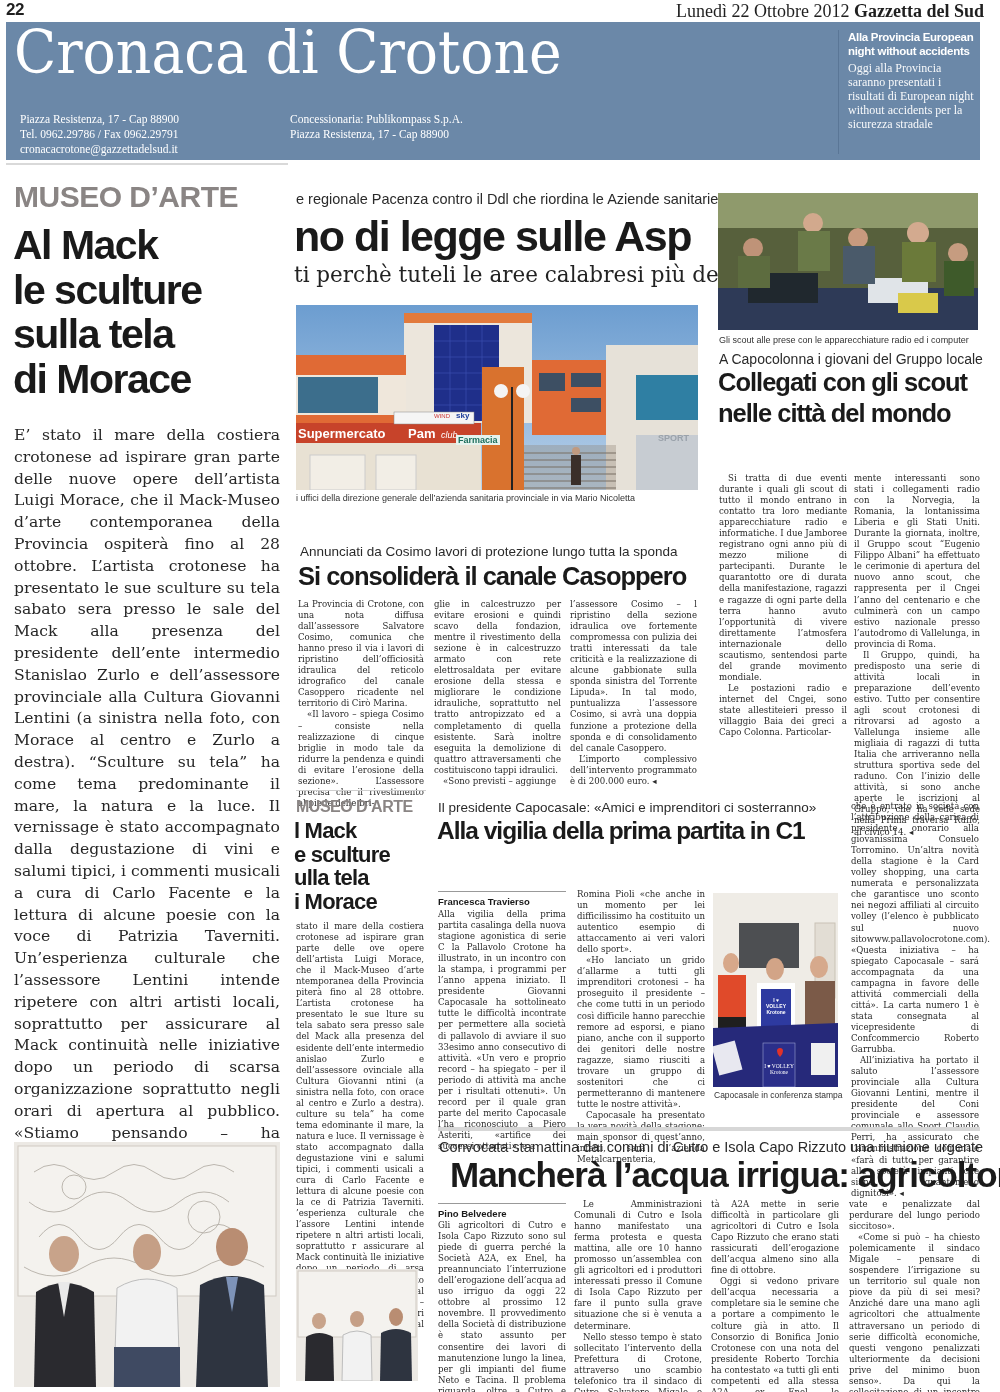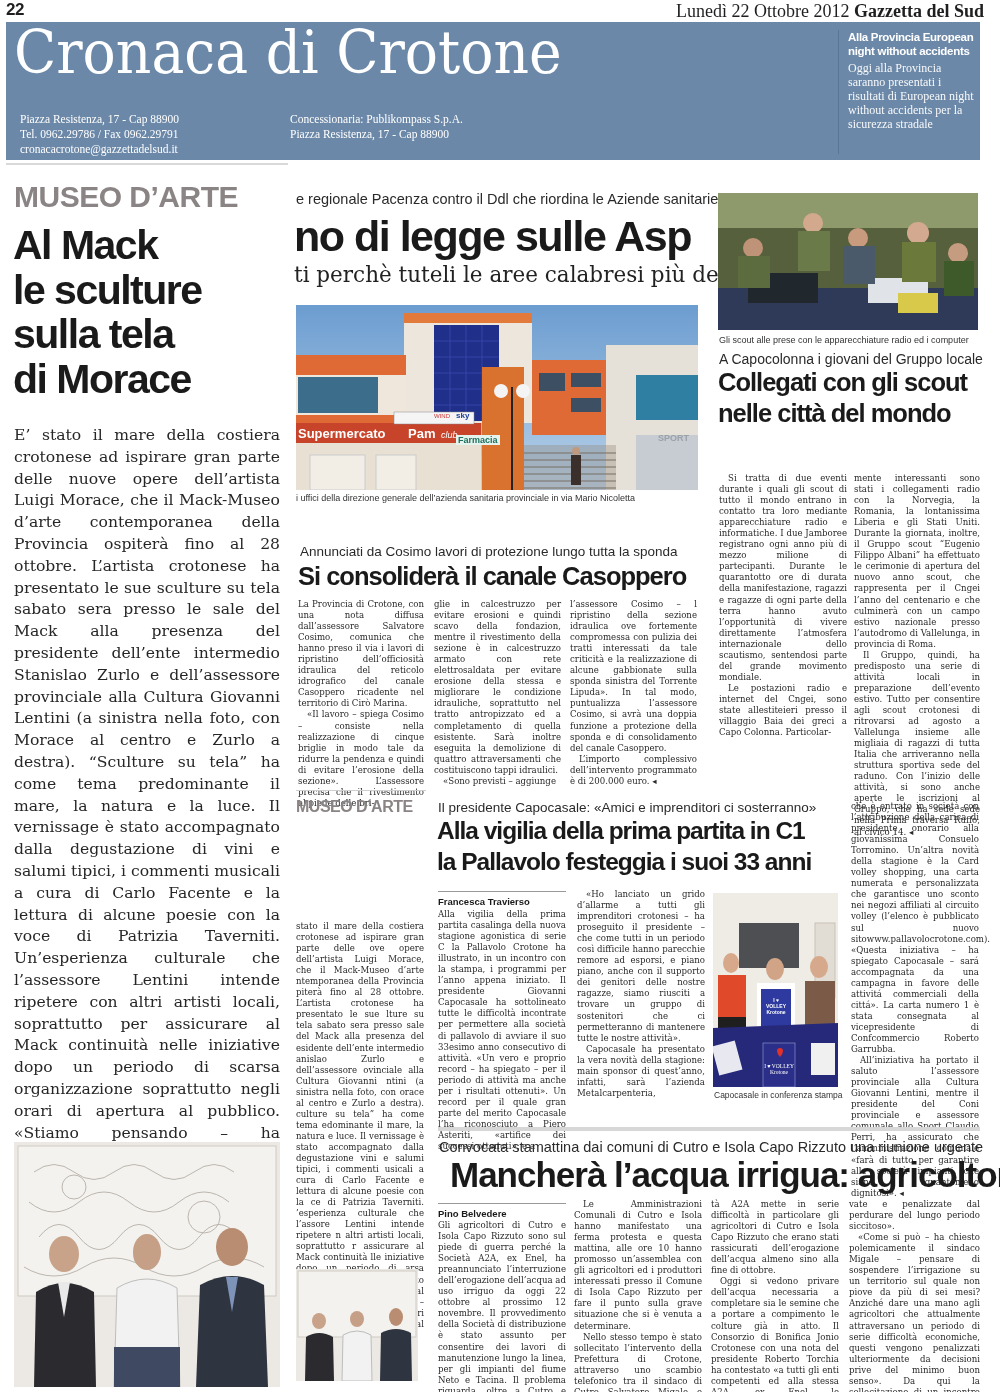--- a/index.html
+++ b/index.html
@@ -233,20 +233,26 @@
 </div>
 <div class="abs body-sm" style="left:854px; top:473px; width:126px;">
   <p class="first">mente interessanti sono stati i collegamenti radio con la Norvegia, la Romania, la lontanissima Liberia e gli Stati Uniti. Durante la giornata, inoltre, il Gruppo scout “Eugenio Filippo Albani” ha effettuato le cerimonie di apertura del nuovo anno scout, che rappresenta per il Cngei l’anno del centenario e che culminerà con un campo estivo nazionale presso l’autodromo di Vallelunga, in provincia di Roma.</p>
   <p>Il Gruppo, quindi, ha predisposto una serie di attività locali in preparazione dell’evento estivo. Tutto per consentire agli scout crotonesi di ritrovarsi ad agosto a Vallelunga insieme alle migliaia di ragazzi di tutta Italia che arriveranno nella struttura sportiva sede del raduno. Con l’inizio delle attività, si sono anche aperte le iscrizioni al Gruppo, che ha sede sede nella Prima traversa Ruffo, al civico 14. ◂</p>
 </div>
 
 <div class="abs hr-grey" style="left:296px; top:790px; width:130px; height:1px; background:#cfcfcf;"></div>
 
 <div class="abs" style="left:290px; top:795px; width:138px; height:595px; overflow:hidden;">
   <div class="abs kicker-museo" style="left:6px; top:3px; font-size:16px;">MUSEO D’ARTE</div>
+  <div class="abs headline-black" style="left:4px; top:24px; font-size:22px; line-height:23.5px; letter-spacing:-0.8px; white-space:nowrap;">
+    <div>l Mack</div>
+    <div>e sculture</div>
+    <div>ulla tela</div>
+    <div>i Morace</div>
+  </div>
   <div class="abs body-sm" style="left:6px; top:126px; width:128px;">
     <span>stato il mare della costiera crotonese ad ispirare gran parte delle ove opere dell’artista Luigi Morace, che il Mack-Museo d’arte ntemporanea della Provincia piterà fino al 28 ottobre. L’artista crotonese ha presentato le sue lture su tela sabato sera presso sale del Mack alla presenza del esidente dell’ente intermedio anislao Zurlo e dell’assessore ovinciale alla Cultura Giovanni ntini (a sinistra nella foto, con orace al centro e Zurlo a destra). culture su tela” ha come tema edominante il mare, la natura e luce. Il vernissage è stato accompagnato dalla degustazione vini e salumi tipici, i commenti usicali a cura di Carlo Facente e lettura di alcune poesie con la ce di Patrizia Taverniti. ’esperienza culturale che l’assore Lentini intende ripetere n altri artisti locali, soprattutto r assicurare al Mack continuità lle iniziative dopo un periodo di arsa organizzazione soprattutto gli orari di apertura al pubblico. tiamo pensando – ha assicurato ntini – ad altri eventi per dare vità al Museo».</span>
     <span class="sig">(s. ve.)</span>
   </div>
   <div class="abs photo" style="left:6px; top:474px; width:122px; height:112px; background:#ebe8e3;">
     <svg width="122" height="112" viewBox="0 0 122 112">
       <rect width="122" height="112" fill="#ece9e4"></rect>
       <rect x="2" y="2" width="118" height="66" fill="#f4f2ee" stroke="#cfcac2"></rect>
       <ellipse cx="23" cy="52" rx="7" ry="8" fill="#c8a38a"></ellipse>
         <path d="M9 112 L10 68 Q23 60 37 68 L38 112 Z" fill="#2a2a2f"></path>
@@ -254,29 +260,29 @@
         <path d="M46 112 L47 66 Q61 58 75 66 L76 112 Z" fill="#f2f2f2" stroke="#bdbdbd"></path>
       <ellipse cx="100" cy="48" rx="7" ry="9" fill="#b98d72"></ellipse>
         <path d="M84 112 L85 64 Q100 56 115 64 L116 112 Z" fill="#2e3440"></path>
     </svg>
   </div>
 </div>
 
 <div class="abs kicker-light" style="left:438px; top:800px; font-size:13.5px;">Il presidente Capocasale: «Amici e imprenditori ci sosterranno»</div>
 <div class="abs headline-black" style="left:437px; top:815px; font-size:24.5px; line-height:31px; letter-spacing:-1px; white-space:nowrap;">
   <div>Alla vigilia della prima partita in C1</div>
-  <div>la Pallavolo festeggia i suoi 33 anni</div>
 </div>
 <div class="abs" style="left:438px; top:891px; width:128px;">
   <div class="byline">Francesca Travierso</div>
 </div>
 <div class="abs body-sm" style="left:438px; top:909px; width:128px;">
   <p class="first">Alla vigilia della prima partita casalinga della nuova stagione agonistica di serie C la Pallavolo Crotone ha illustrato, in un incontro con la stampa, i programmi per l’anno appena iniziato. Il presidente Giovanni Capocasale ha sottolineato tutte le difficoltà incontrate per permettere alla società di pallavolo di avviare il suo 33esimo anno consecutivo di attività. «Un vero e proprio record – ha spiegato – per il periodo di attività ma anche per i risultati ottenuti». Un record per il quale gran parte del merito Capocasale l’ha riconosciuto a Piero Asteriti, «artifice dei successi ottenuti», e a</p>
 </div>
 <div class="abs body-sm" style="left:577px; top:889px; width:128px;">
+  <p class="first">Romina Pioli «che anche in un momento per lei difficilissimo ha costituito un autentico esempio di attaccamento ai veri valori dello sport».</p>
   <p>«Ho lanciato un grido d’allarme a tutti gli imprenditori crotonesi – ha proseguito il presidente – che come tutti in un periodo così difficile hanno parecchie remore ad esporsi, e piano piano, anche con il supporto dei genitori delle nostre ragazze, siamo riusciti a trovare un gruppo di sostenitori che ci permetteranno di mantenere tutte le nostre attività».</p>
   <p>Capocasale ha presentato la vera novità della stagione: main sponsor di quest’anno, infatti, sarà l’azienda Metalcarpenteria,</p>
 </div>
 
 <div class="abs photo" style="left:713px; top:893px; width:125px; height:194px; background:#f2f0ec;">
   <svg width="125" height="194" viewBox="0 0 125 194">
     <rect width="125" height="194" fill="#efece6"></rect>
     <rect x="26" y="30" width="60" height="45" fill="#4d4f52"></rect>
     <rect x="102" y="30" width="20" height="75" fill="#e2ddd4" stroke="#c9c2b5"></rect>
 

